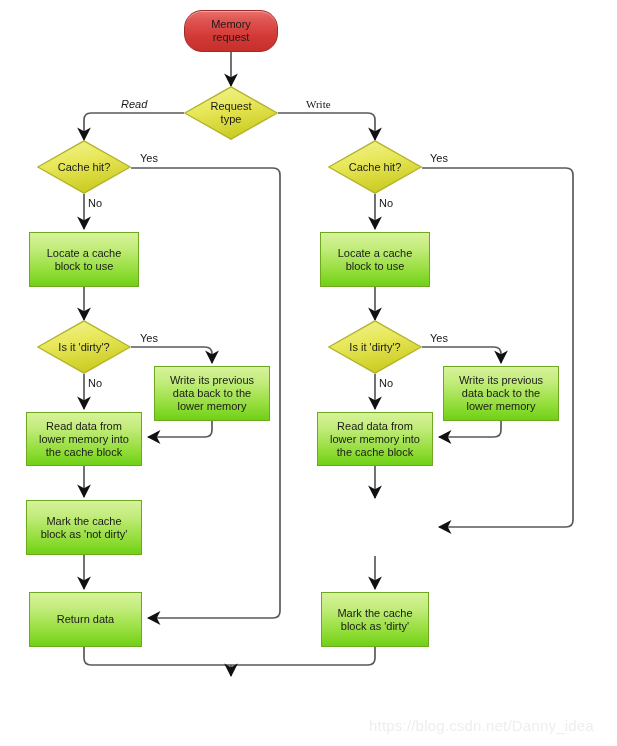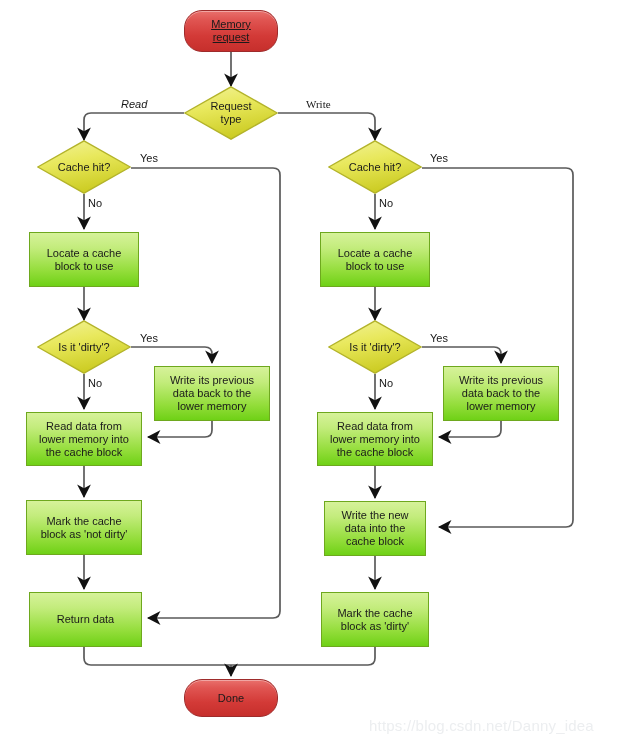--- a/index.html
+++ b/index.html
@@ -128,21 +128,21 @@
       <path d="M501,421 L501,430 Q501,437 494,437 L439,437" marker-end="url(#ah)"></path>
       <path d="M375,466 L375,498" marker-end="url(#ah)"></path>
       <path d="M375,556 L375,589" marker-end="url(#ah)"></path>
       <path d="M375,647 L375,658 Q375,665 368,665 L231,665"></path>
 
       <path d="M231,665 L231,676" marker-end="url(#ah)"></path>
     </g>
   </svg>
 
   <div class="node term" style="left:184px; top:10px; width:94px; height:42px;">
-    <span style="white-space:pre-line;text-decoration:underline;">Memory
+    <span style="white-space:pre-line;">Memory
 request</span>
   </div>
 
   <div class="node dec" style="left:184px; top:86px; width:94px; height:54px;">
     <svg class="dshape" viewBox="0 0 94 54" preserveAspectRatio="none">
       <defs>
           <linearGradient id="dg1" x1="0" y1="0" x2="0.35" y2="1">
         <stop offset="0%" stop-color="#f2f29a"></stop>
             <stop offset="45%" stop-color="#e8e85c"></stop>
         <stop offset="100%" stop-color="#cdcd25"></stop>
@@ -218,34 +218,26 @@
 data back to the
 lower memory</span>
   </div>
 
   <div class="node proc" style="left:317px; top:412px; width:116px; height:54px;">
     <span style="white-space:pre-line;">Read data from
 lower memory into
 the cache block</span>
   </div>
 
-  <div class="node proc" style="left:324px; top:501px; width:102px; height:55px;">
-    <span style="white-space:pre-line;">Write the new
-data into the
-cache block</span>
-  </div>
 
   <div class="node proc" style="left:321px; top:592px; width:108px; height:55px;">
     <span style="white-space:pre-line;">Mark the cache
 block as 'dirty'</span>
   </div>
 
-  <div class="node term" style="left:184px; top:679px; width:94px; height:38px;">
-    <span>Done</span>
-  </div>
 
   <div class="edge-label" style="left:121px; top:98px;font-style:italic;">Read</div>
   <div class="edge-label" style="left:306px; top:98px;font-family:Liberation Serif, serif;">Write</div>
 
   <div class="edge-label" style="left:140px; top:152px;">Yes</div>
   <div class="edge-label" style="left:88px; top:197px;">No</div>
   <div class="edge-label" style="left:140px; top:332px;">Yes</div>
   <div class="edge-label" style="left:88px; top:377px;">No</div>
 
   <div class="edge-label" style="left:430px; top:152px;">Yes</div>

